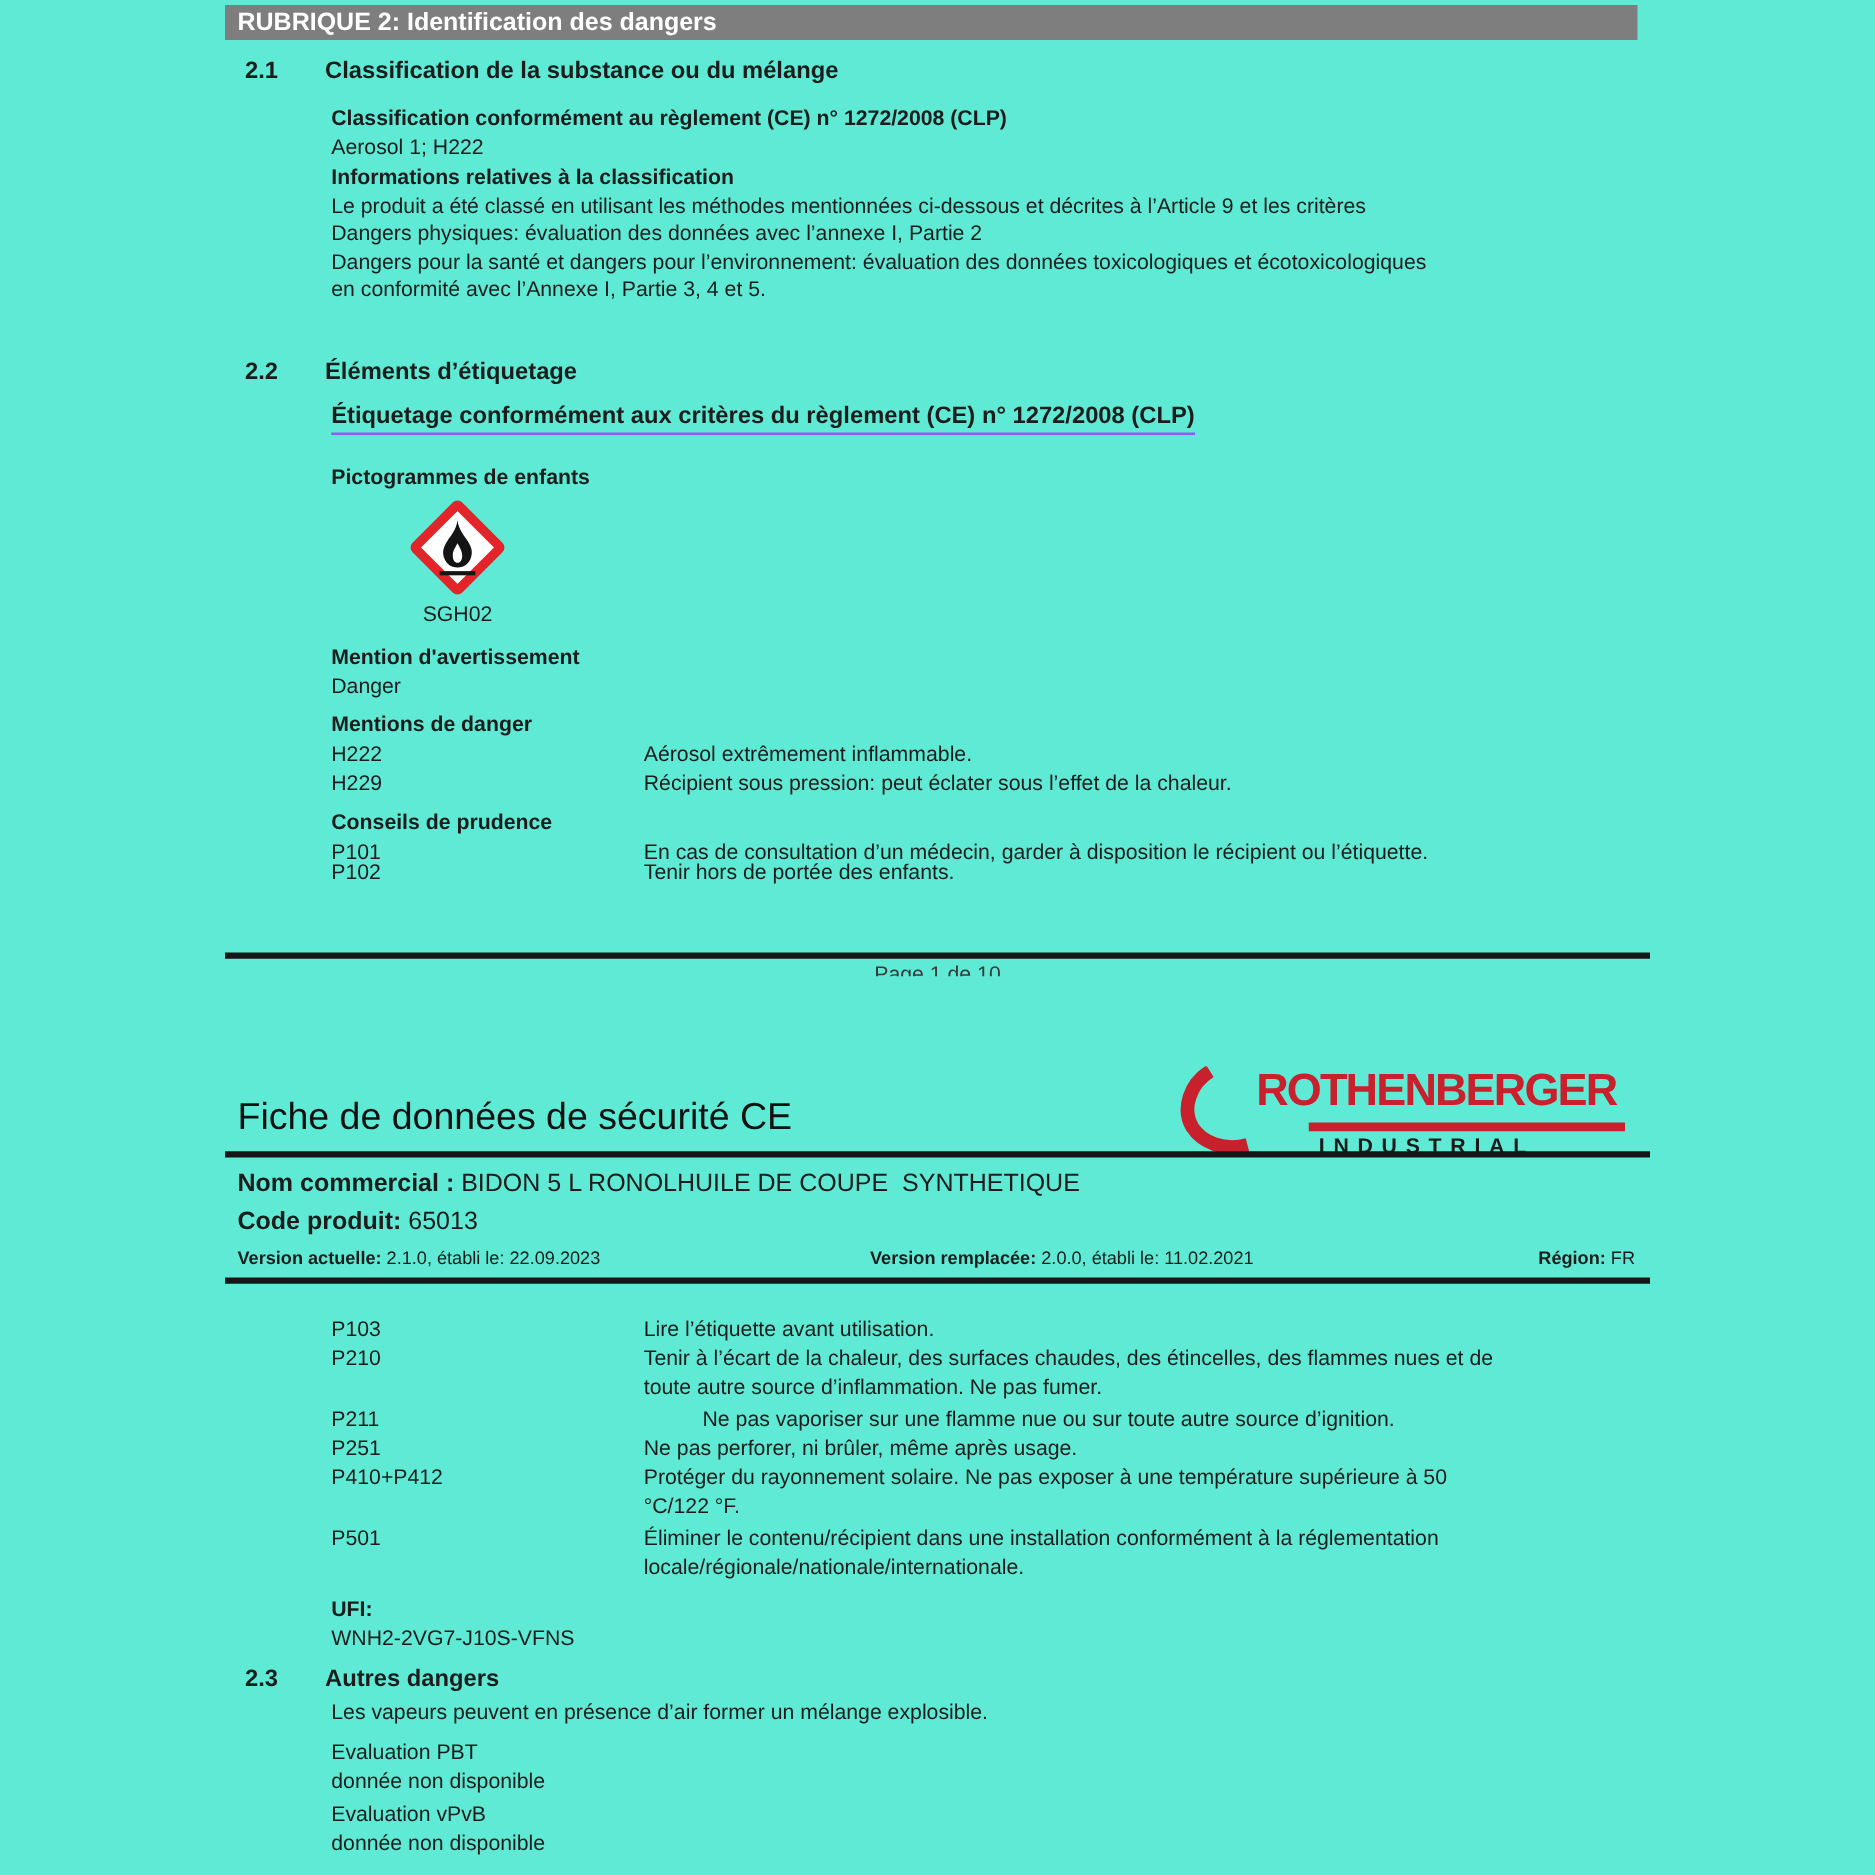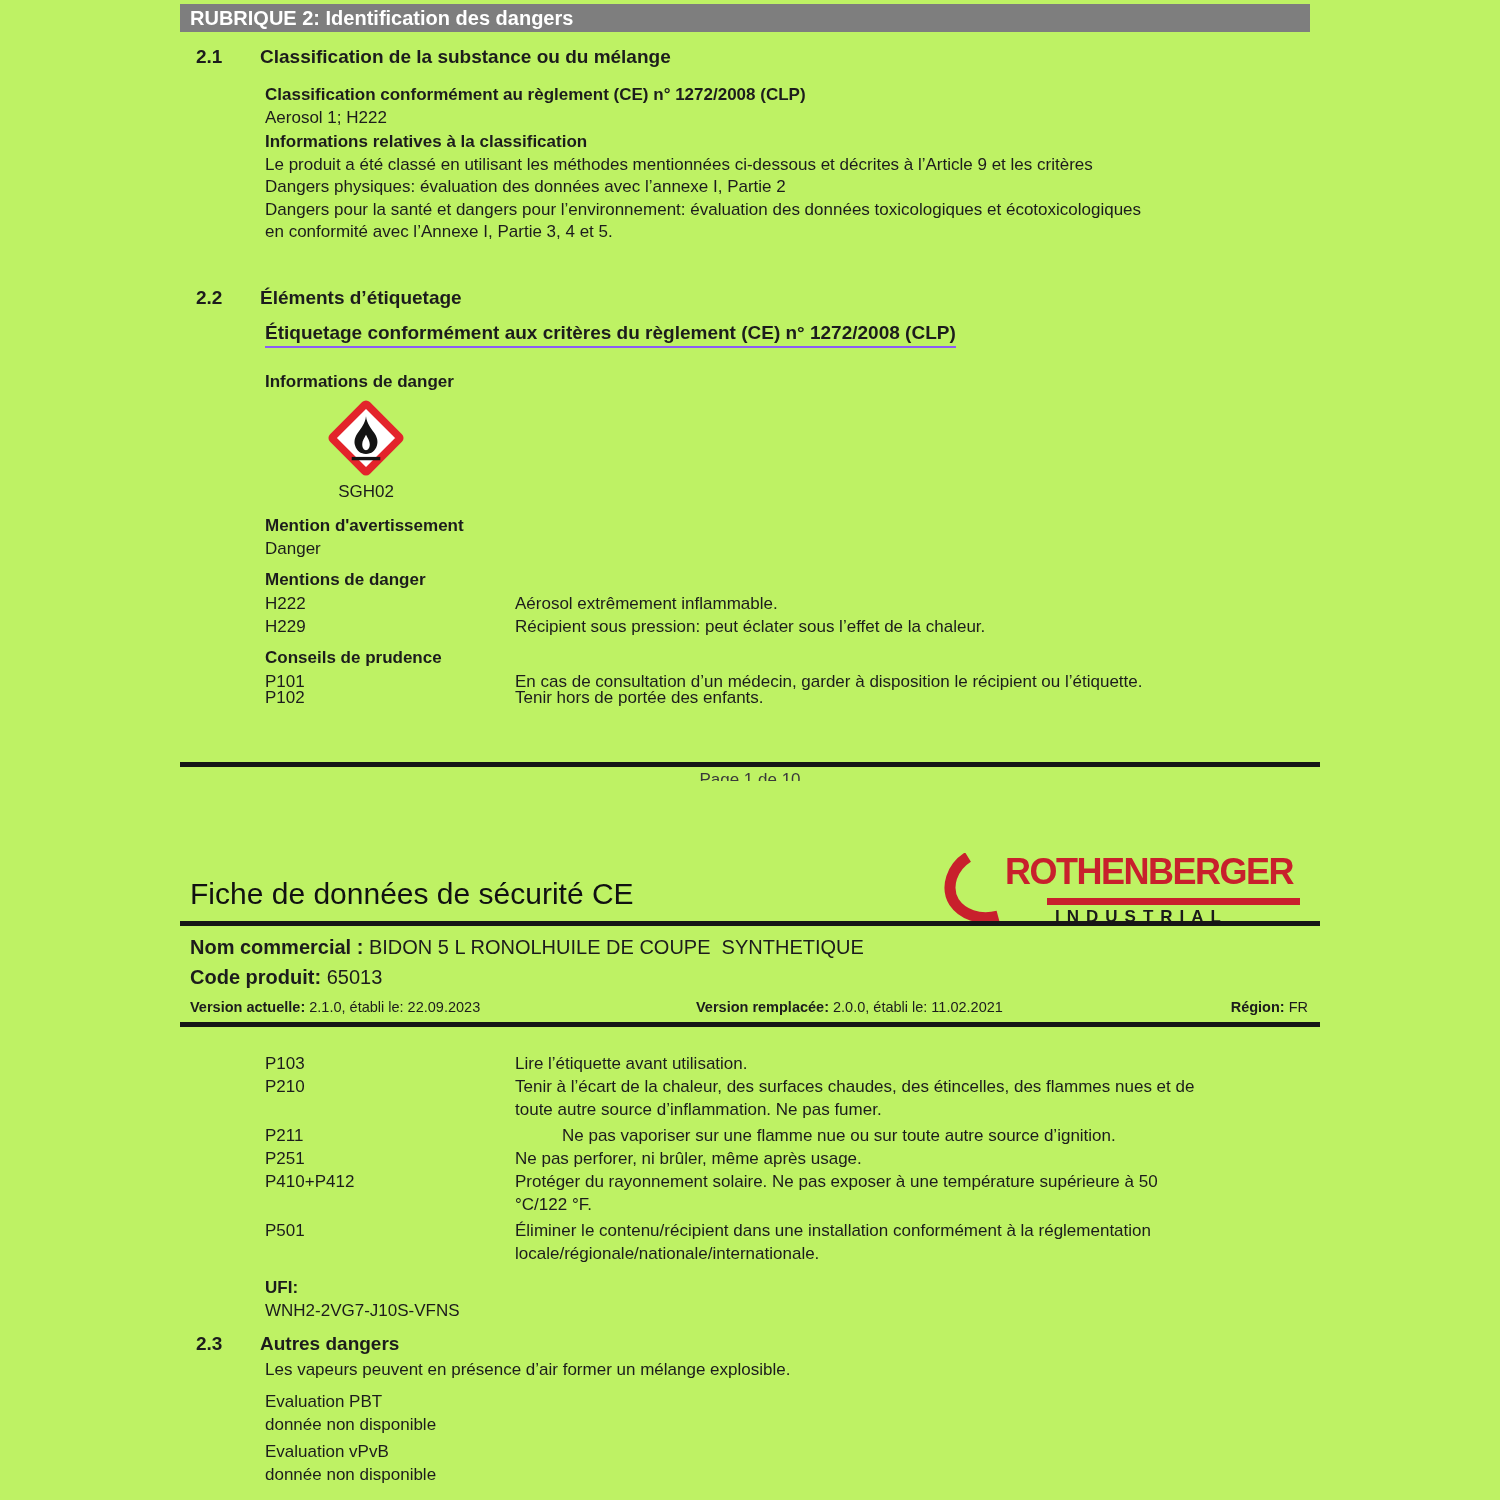--- a/index.html
+++ b/index.html
@@ -1,17 +1,17 @@
 <!DOCTYPE html>
 <html><head>
 <meta charset="utf-8">
 <style>
   html,body{margin:0;padding:0;background:#ffffff;}
   .canvas{
-    position:relative;width:1500px;height:1500px;background:#bef264;overflow:hidden;
+    position:relative;width:1500px;height:1500px;background:#5eead4;overflow:hidden;
     font-family:"Liberation Sans","DejaVu Sans",sans-serif;color:#1c1c1c;
   }
   .abs{position:absolute;}
   .b{font-weight:bold;}
   .body-t{font-size:17px;line-height:22.5px;}
   .h-sec{font-size:19px;font-weight:bold;}
   .pre{white-space:pre-wrap;}
 
   .rubrique-bar{
     left:180px;top:4px;width:1130px;height:28px;background:#7e7e7e;
@@ -64,21 +64,21 @@
     <div>en conformité avec l’Annexe I, Partie 3, 4 et 5.</div>
   </div>
 
   <div class="abs h-sec" style="left:196px;top:287px;">2.2</div>
   <div class="abs h-sec" style="left:260px;top:287px;">Éléments d’étiquetage</div>
 
   <div class="abs" style="left:265px;top:322px;font-size:19px;font-weight:bold;">
     <span class="underlined-h">Étiquetage conformément aux critères du règlement (CE) n° 1272/2008 (CLP)</span>
   </div>
 
-  <div class="abs b body-t" style="left:265px;top:371px;">Informations de danger</div>
+  <div class="abs b body-t" style="left:265px;top:371px;">Pictogrammes de enfants</div>
 
   <svg class="abs" style="left:324px;top:396px;" width="84" height="84" viewBox="0 0 100 100">
     <g transform="rotate(45 50 50)">
       <rect x="21" y="21" width="58" height="58" fill="#ffffff" stroke="#e3242b" stroke-width="9" rx="2"></rect>
     </g>
     <path d="M50 24 C49 33 44 38 40.5 43.5 C36.5 49.5 35.5 54 37 59 C39 65.5 43.5 69 50 69 C56.5 69 61 65.5 63 59 C64.5 54 63.5 49.5 59.5 43.5 C56 38 51 33 50 24 Z" fill="#141414"></path>
     <path d="M50 46 C48 50 45.5 53 45.5 57.5 C45.5 62 47.5 64.5 50 64.5 C52.5 64.5 54.5 62 54.5 57.5 C54.5 53.5 52 50 50 46 Z" fill="#ffffff"></path>
     <rect x="33" y="72.5" width="34" height="4" fill="#141414"></rect>
   </svg>
   <div class="abs body-t" style="left:324px;top:481px;width:84px;text-align:center;">SGH02</div>

